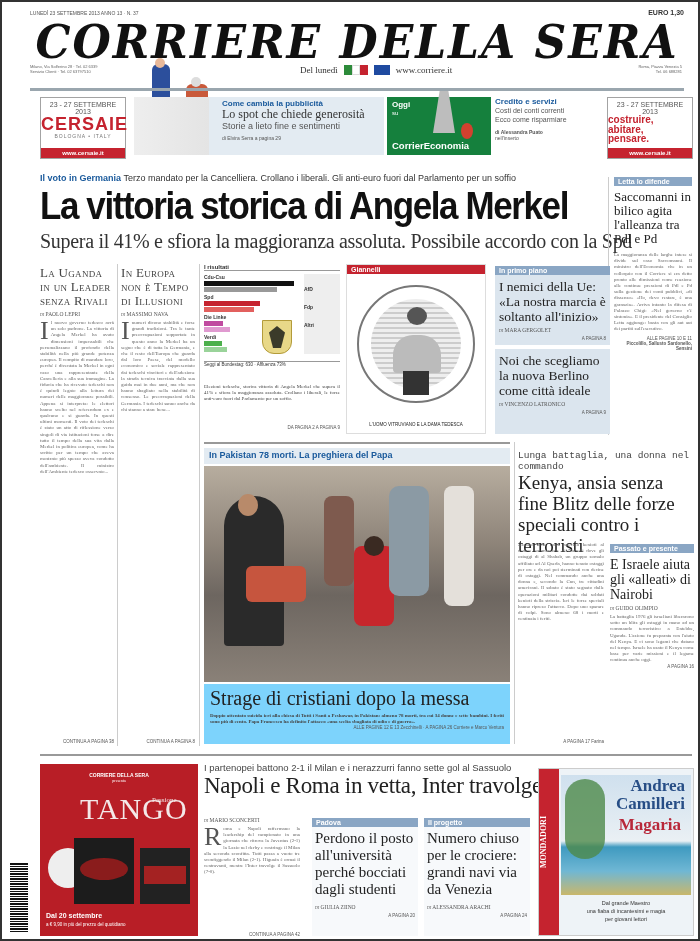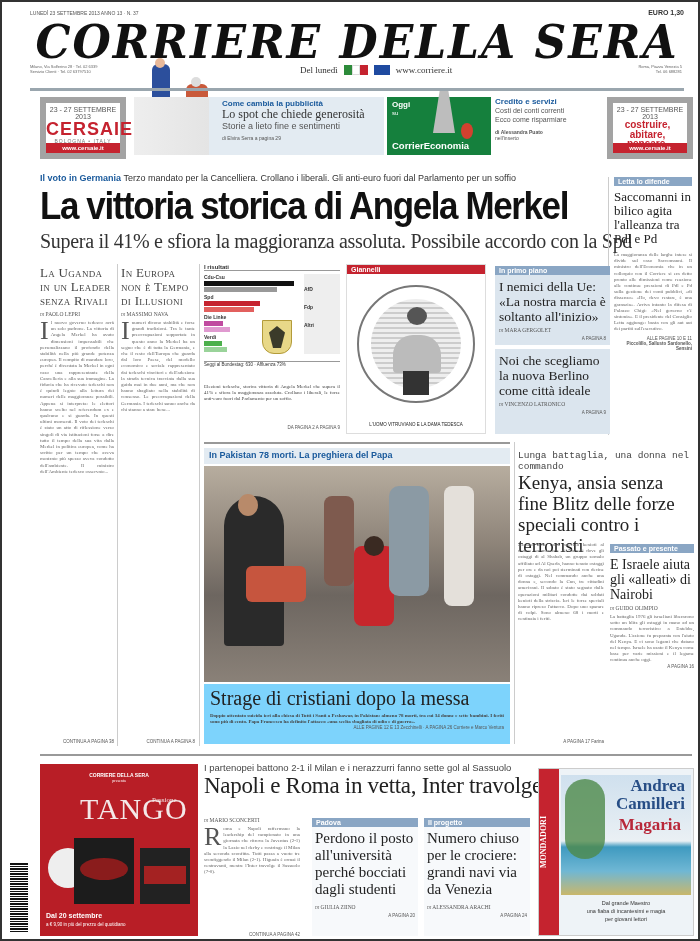--- a/index.html
+++ b/index.html
@@ -8,21 +8,21 @@
 .abs{position:absolute}
 .topline{top:8px;left:28px;right:14px;font-size:5px;color:#555;font-family:"Liberation Sans",sans-serif}
 .topline .right{position:absolute;right:0;top:-1px;font-size:7px;color:#333;font-weight:bold}
 .masthead{top:14px;left:30px;width:650px;text-align:center;font-family:"DejaVu Serif",serif;font-weight:900;font-style:italic;font-size:44px;letter-spacing:2px;color:#111;transform:scaleY(1.05)}
 .mhleft{top:62px;left:28px;font-size:4px;color:#666;font-family:"Liberation Sans",sans-serif;line-height:5px}
 .mhright{top:62px;right:16px;font-size:4px;color:#666;text-align:right;line-height:5px;font-family:"Liberation Sans",sans-serif}
 .mhcenter{top:63px;left:298px;font-size:9px;color:#333;display:flex;gap:6px;align-items:center}
 .flag{width:8px;height:10px;display:inline-block}
 .eu{width:16px;height:10px;background:#1f4aa0;display:inline-block}
 .rule{height:3px;background:#9aa6ae;left:28px;right:14px}
-.banner-ad{border:6px solid #a3a3a3;background:#fff;text-align:center;font-family:"Liberation Sans",sans-serif}
+.banner-ad{border:1px solid #a3a3a3;background:#fff;text-align:center;font-family:"Liberation Sans",sans-serif}
 .ad-date{font-size:7px;color:#555;margin-top:3px}
 .cersaie{font-size:18px;font-weight:bold;color:#c5232f;letter-spacing:1px;line-height:18px}
 .ad-sub{font-size:5px;color:#777;letter-spacing:1px}
 .ad-url{position:absolute;bottom:0;left:0;right:0;height:10px;background:#c5232f;color:#fff;font-size:6px;font-weight:bold;line-height:10px}
 .teaser{background:#e3ebf2;}
 .teaser-kicker{font-family:"Liberation Sans",sans-serif;font-weight:bold;color:#1a5a9c;font-size:8px}
 .teaser-head{font-size:12px;color:#333;line-height:13px}
 .teaser-sub{font-size:9px;color:#555;font-family:"Liberation Sans",sans-serif;line-height:11px}
 .teaser-by{font-size:5px;color:#555;font-family:"Liberation Sans",sans-serif}
 .econ{background:#15803d;color:#fff;font-family:"Liberation Sans",sans-serif}
@@ -123,21 +123,21 @@
   <div class="abs" style="left:493px;top:95px;width:105px;height:58px">
     <div class="teaser-kicker">Credito e servizi</div>
     <div class="teaser-sub" style="font-size:7px;line-height:9px">Costi dei conti correnti</div>
     <div class="teaser-sub" style="font-size:7px;line-height:9px">Ecco come risparmiare</div>
     <div class="teaser-by" style="margin-top:5px;font-weight:bold">di Alessandra Puato</div>
     <div class="teaser-by">nell'inserto</div>
   </div>
 
   <div class="abs banner-ad" style="left:605px;top:95px;width:86px;height:62px">
     <div class="ad-date">23 - 27 SETTEMBRE 2013</div>
-    <div style="color:#c5232f;font-weight:bold;font-size:10px;line-height:9.5px;text-align:center;padding-right:5px">
+    <div style="color:#c5232f;font-weight:bold;font-size:10px;line-height:9.5px;text-align:left;padding-right:5px">
       <div>costruire,</div>
       <div>abitare,</div>
       <div>pensare.</div>
     </div>
     <div class="ad-url">www.cersaie.it</div>
   </div>
 
   <div class="abs kicker-bar" style="left:38px;top:171px">
     <b>Il voto in Germania</b>
     <span>Terzo mandato per la Cancelliera. Crollano i liberali. Gli anti-euro fuori dal Parlamento per un soffio</span>

